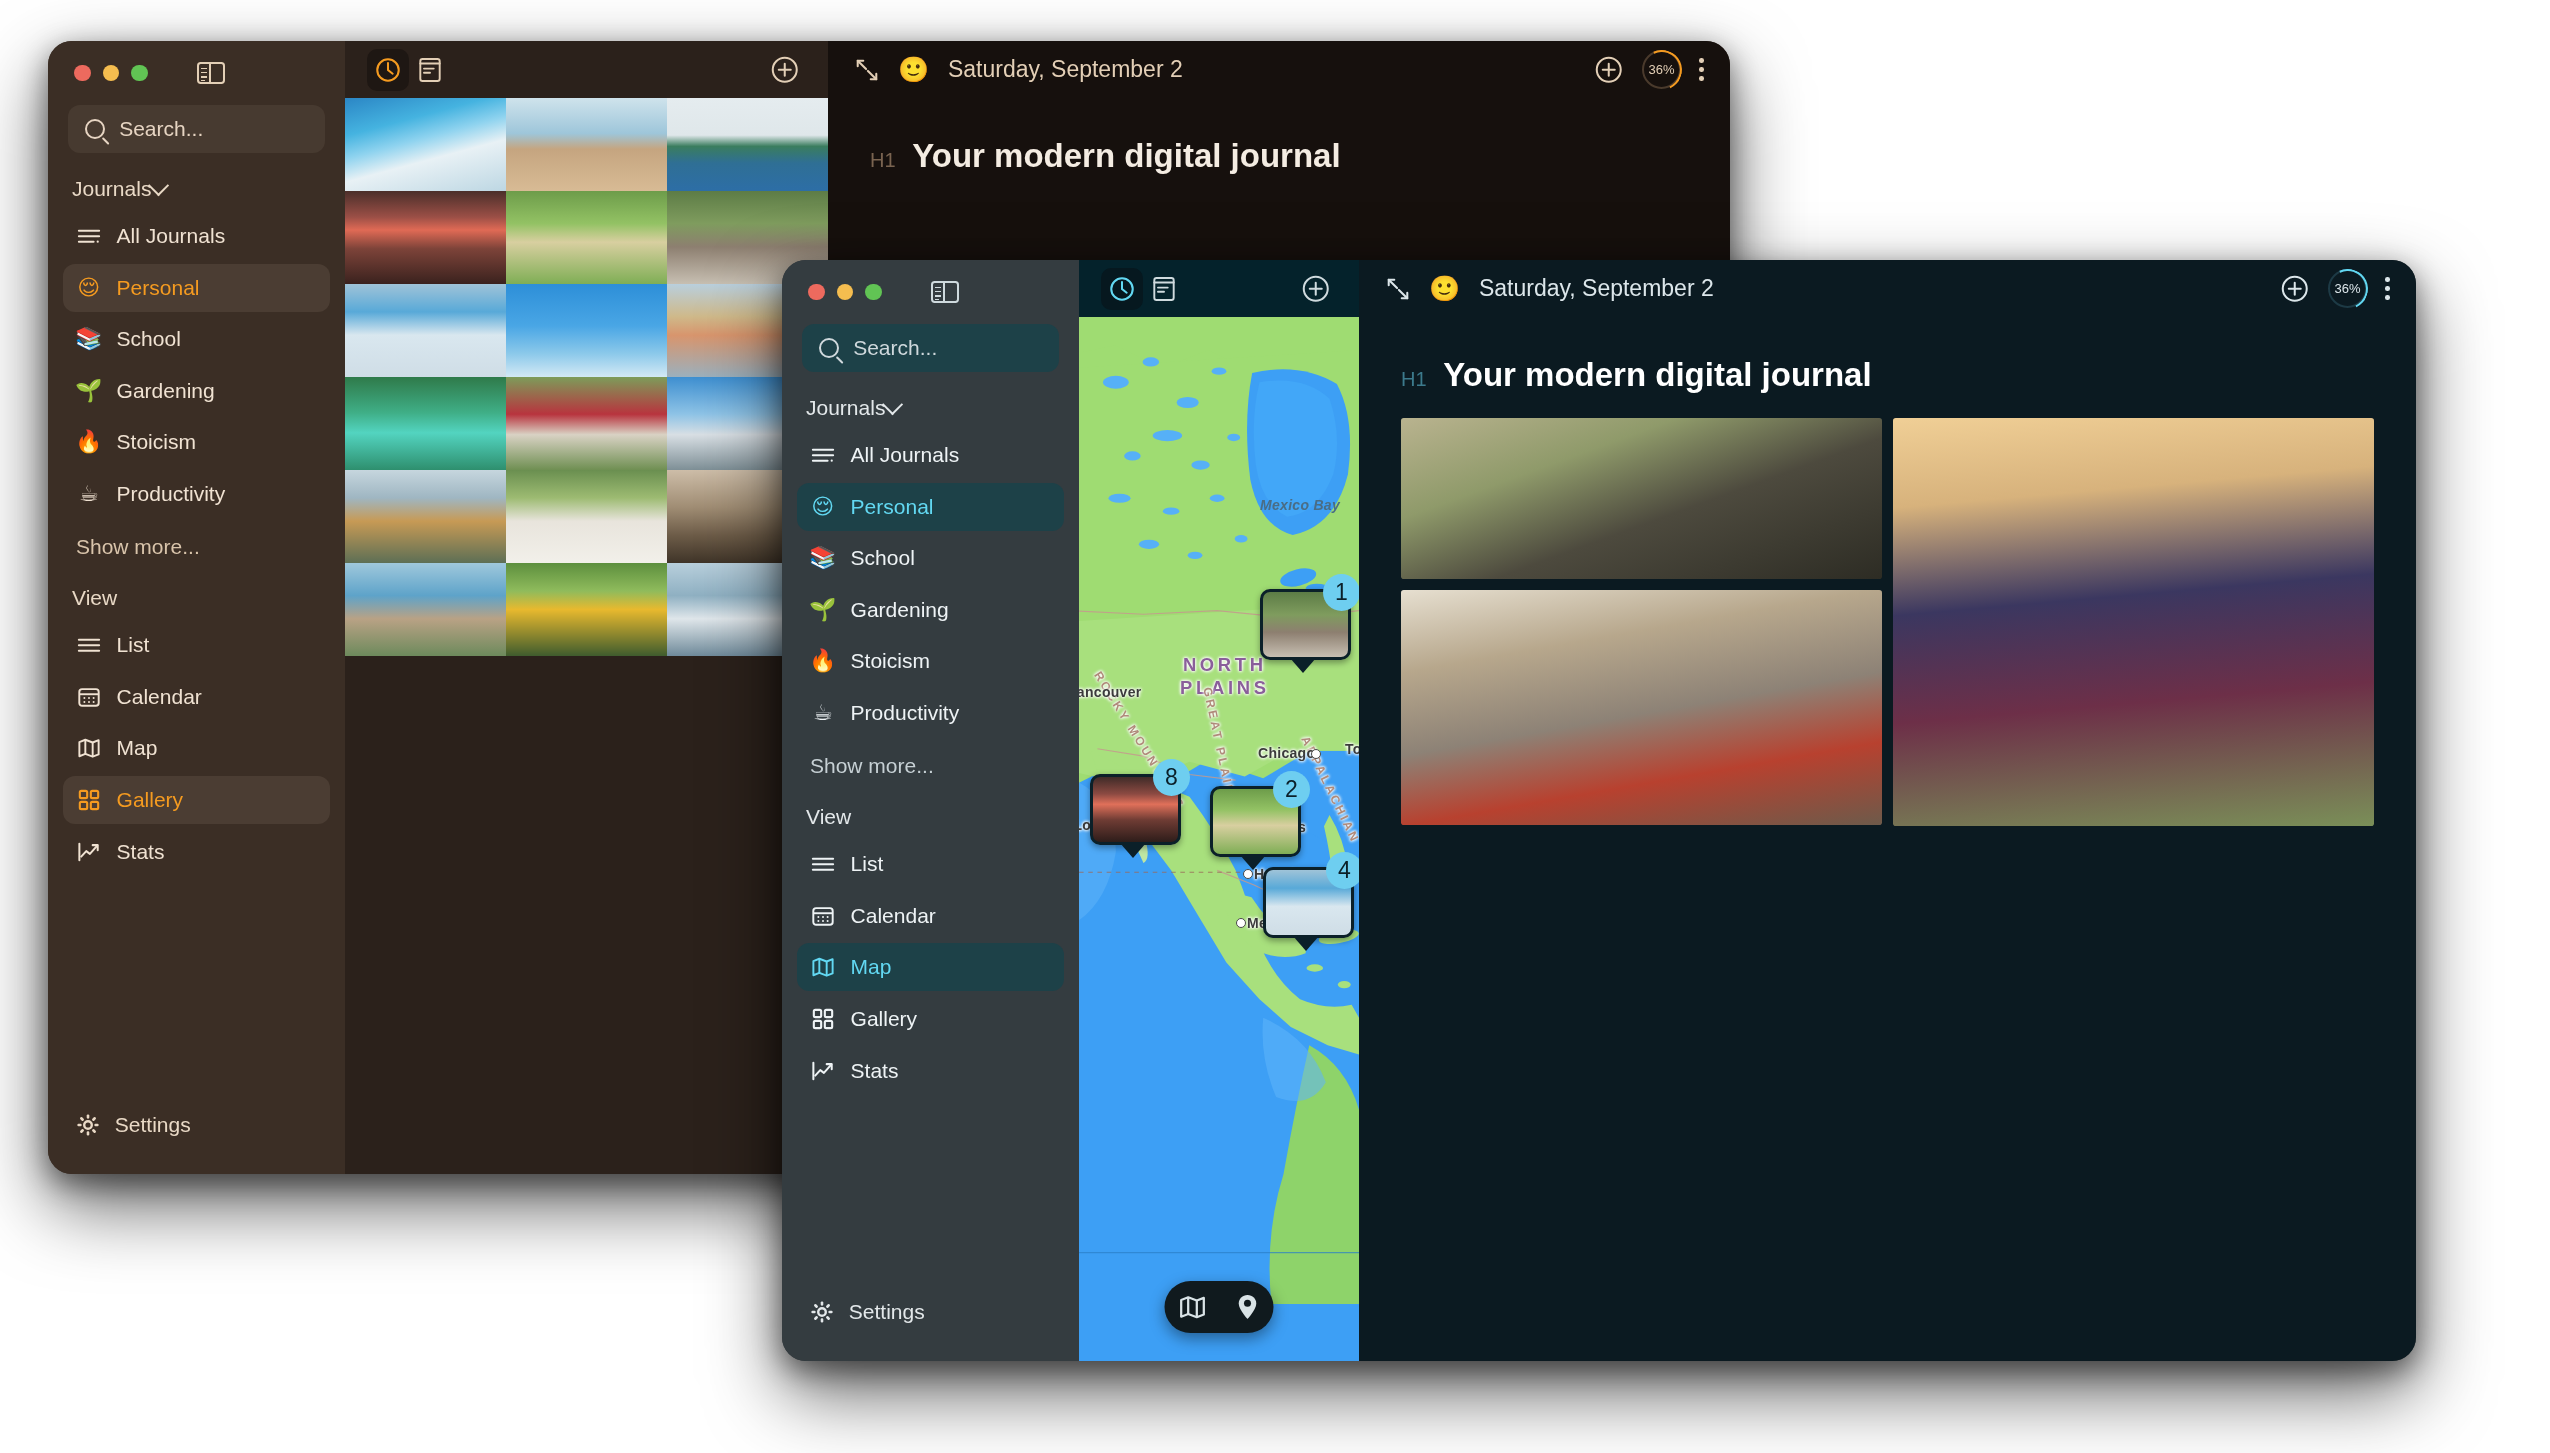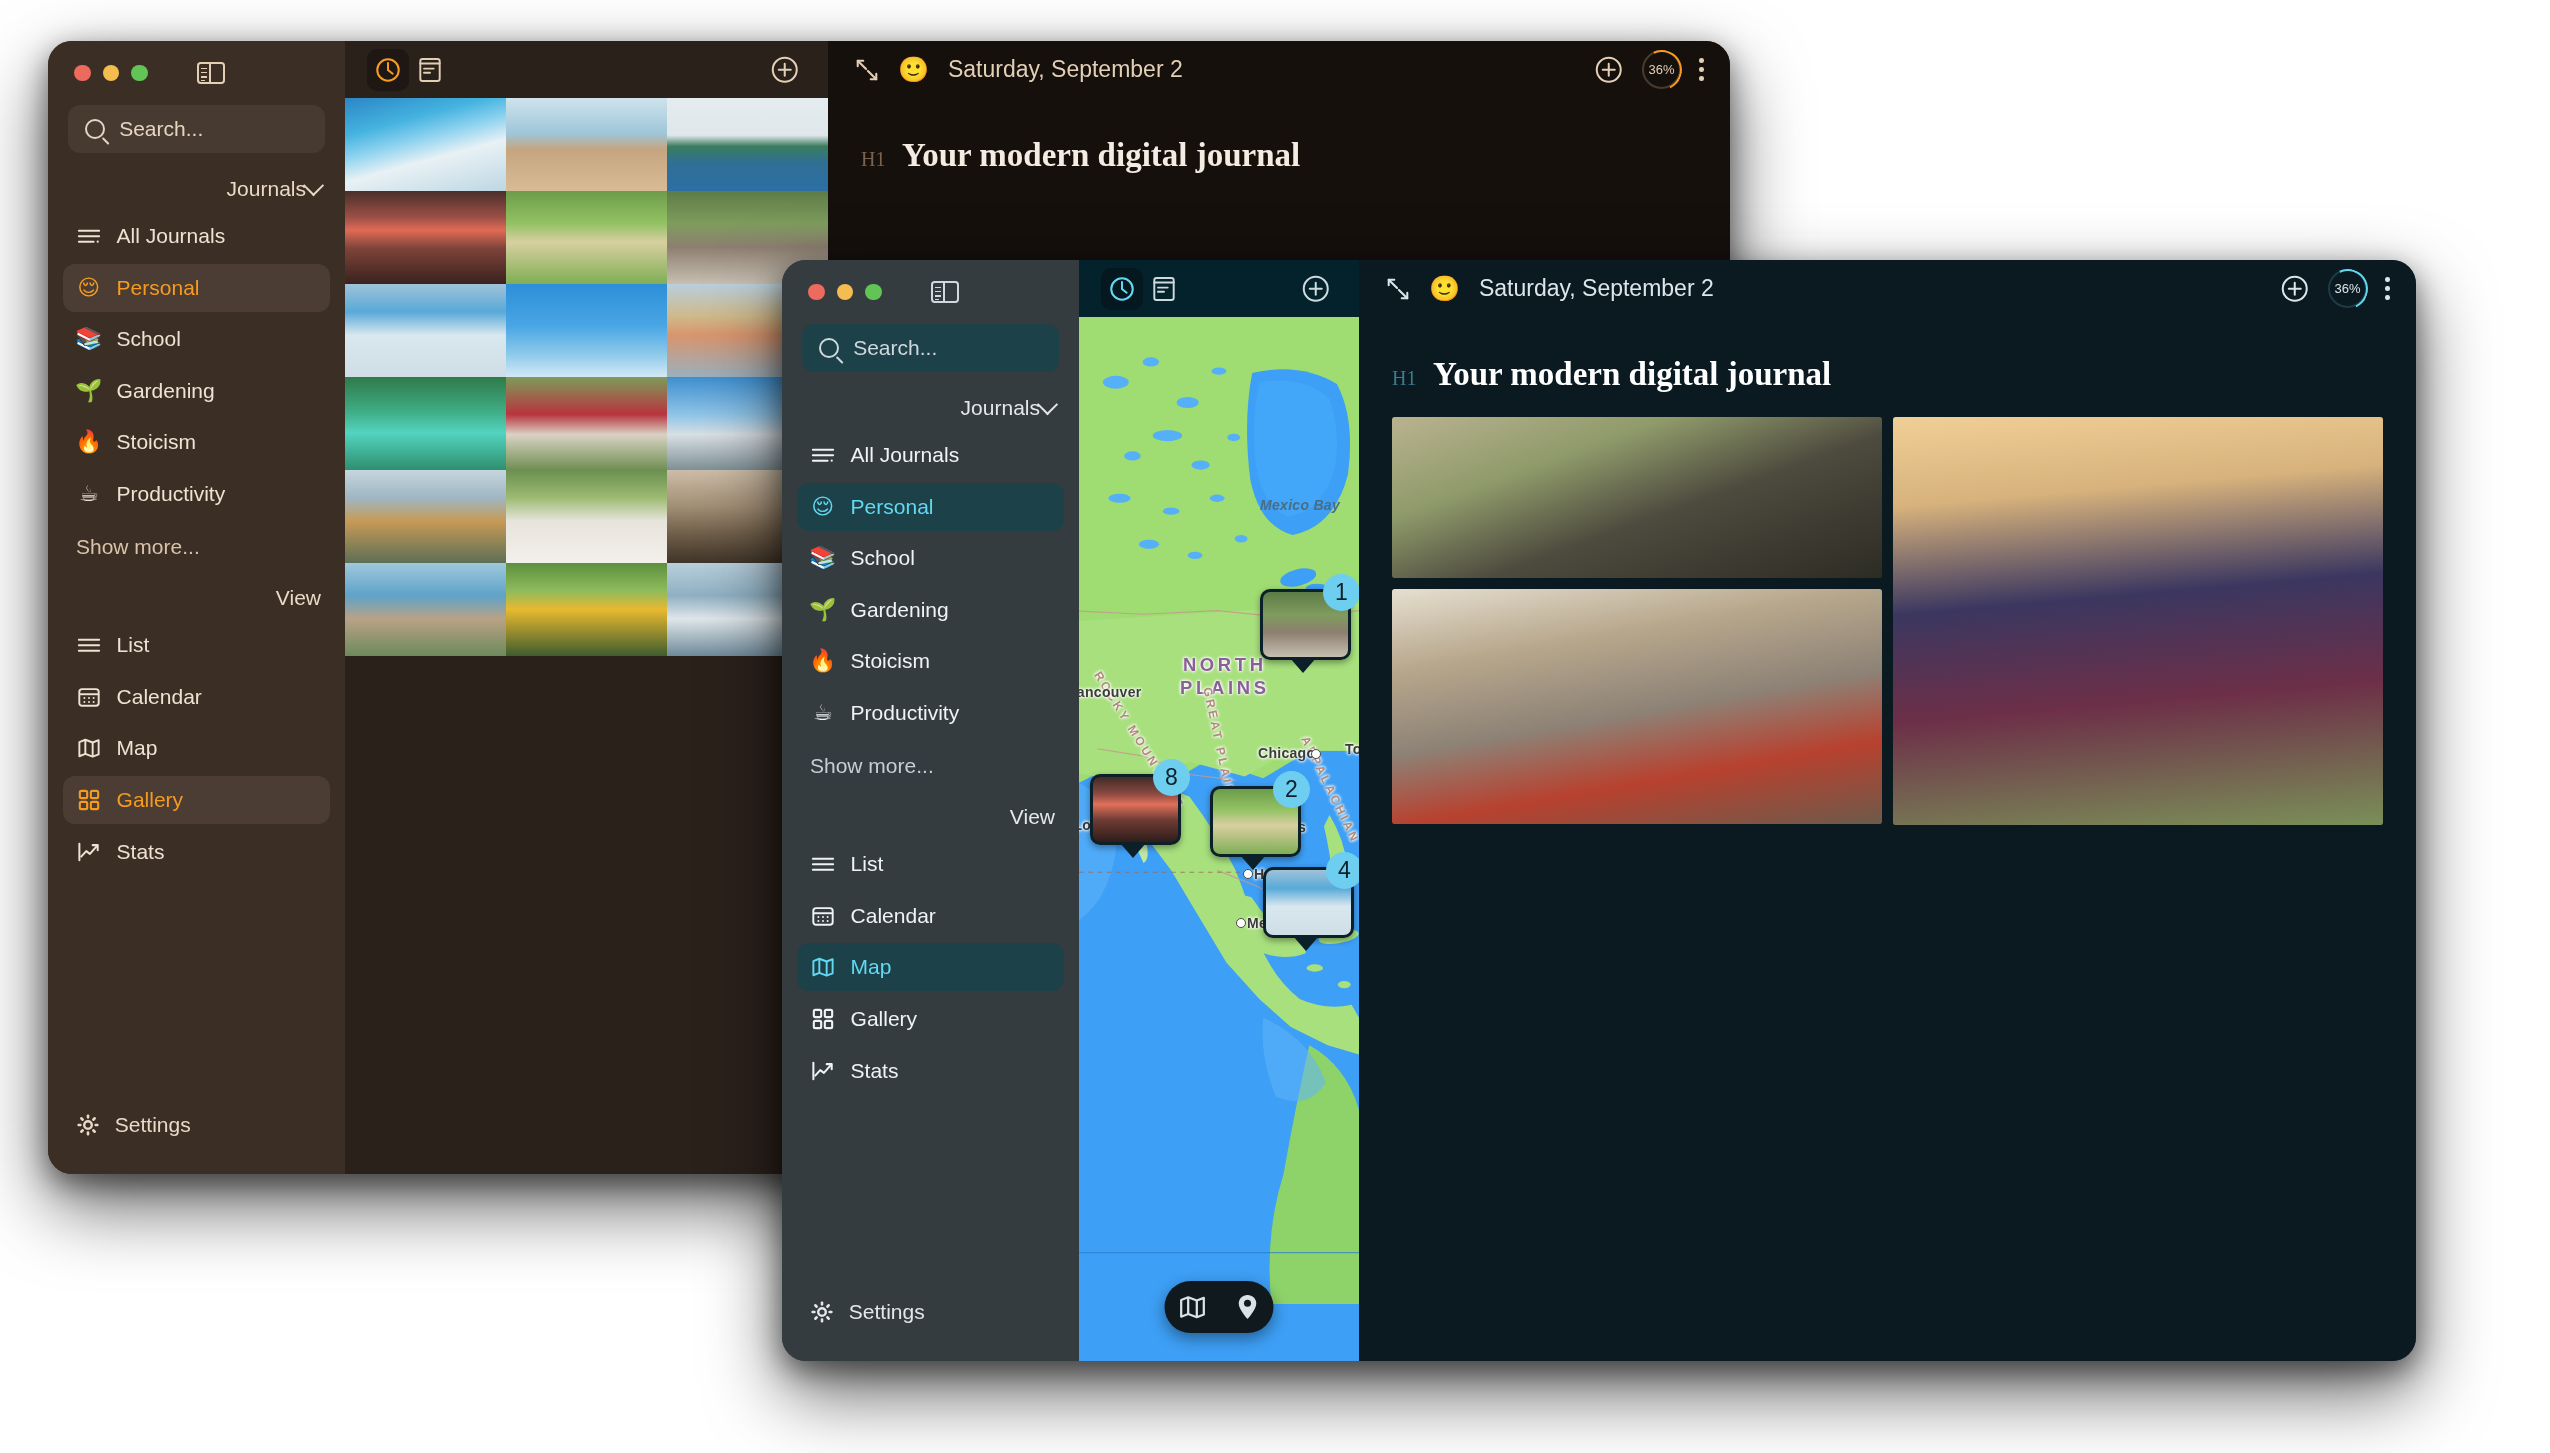--- a/index.html
+++ b/index.html
@@ -31,21 +31,21 @@
   .panel-ico i:nth-child(3){top:12px;}.panel-ico i:nth-child(4){top:15.7px;width:3.7px;}
 
   .search{margin:22px 20px 0 20px;height:48px;border-radius:12px;display:flex;align-items:center;
           gap:14px;padding:0 16.6px;box-sizing:border-box;font-size:21px;}
   .sb-back .search{background:#473a30;color:#e6d4c2;}
   .sb-front .search{background:#1d4148;color:#cfd8dc;}
   .mag{width:16.6px;height:16.6px;border:2.4px solid currentColor;border-radius:50%;position:relative;flex:0 0 16.6px;}
   .mag:after{content:"";position:absolute;right:-7.4px;bottom:-5.5px;width:9.2px;height:2.4px;background:currentColor;
              transform:rotate(45deg);border-radius:1.8px;}
 
-  .sect{display:flex;align-items:center;justify-content:flex-end;
+  .sect{display:flex;align-items:center;justify-content:flex-start;
         padding:24px 24px 9.2px 24px;font-size:21px;}
   .sb-back .sect{color:#e9d9c6;}
   .sb-front .sect{color:#e3e8ea;}
   .chev{width:13px;height:13px;border-right:2.4px solid currentColor;border-bottom:2.4px solid currentColor;
         transform:rotate(45deg) translate(-2.8px,-2.8px);}
 
   .item{display:flex;align-items:center;gap:14.8px;margin:1.8px 14.8px;padding:0 13px;height:48px;
         border-radius:12px;font-size:21px;box-sizing:border-box;white-space:nowrap;}
   .sb-back .item{color:#f0e2d2;}
   .sb-front .item{color:#eef3f5;}
@@ -115,21 +115,21 @@
         justify-content:center;font-size:13px;}
   .d-back .ring{border:2.4px solid #4a3a2c;color:#e3cfb6;}
   .d-front .ring{border:2.4px solid #1d3a45;color:#dce6ea;}
   .ring:before{content:"";position:absolute;inset:-2.4px;border-radius:50%;
                border:2.4px solid transparent;}
   .d-back .ring:before{border-top-color:#f59b20;border-right-color:#f59b20;transform:rotate(20deg);}
   .d-front .ring:before{border-top-color:#62d8f2;border-right-color:#62d8f2;transform:rotate(20deg);}
   .kebab{display:flex;flex-direction:column;gap:4.6px;}
   .kebab b{width:4.6px;height:4.6px;border-radius:50%;background:currentColor;display:block;}
 
-  .dbody{padding:0 33px;font-family:Liberation Serif, serif;}
+  .dbody{padding:0 42px;}
   .h1row{display:flex;align-items:baseline;gap:16.6px;margin-top:39px;}
   .h1tag{font-size:20px;}
   .d-back .h1tag{color:#7a6450;}
   .d-front .h1tag{color:#3c7a8c;}
   .h1txt{font-size:33px;font-weight:bold;}
   .d-back .h1txt{color:#f4ece2;}
   .d-front .h1txt{color:#ffffff;}
   .para{margin-top:20px;font-size:21px;line-height:1.45;color:#d7e2e7;max-width:812px;}
 
   .photos{margin-top:24px;display:grid;grid-template-columns:1fr 1fr;gap:11px;}

